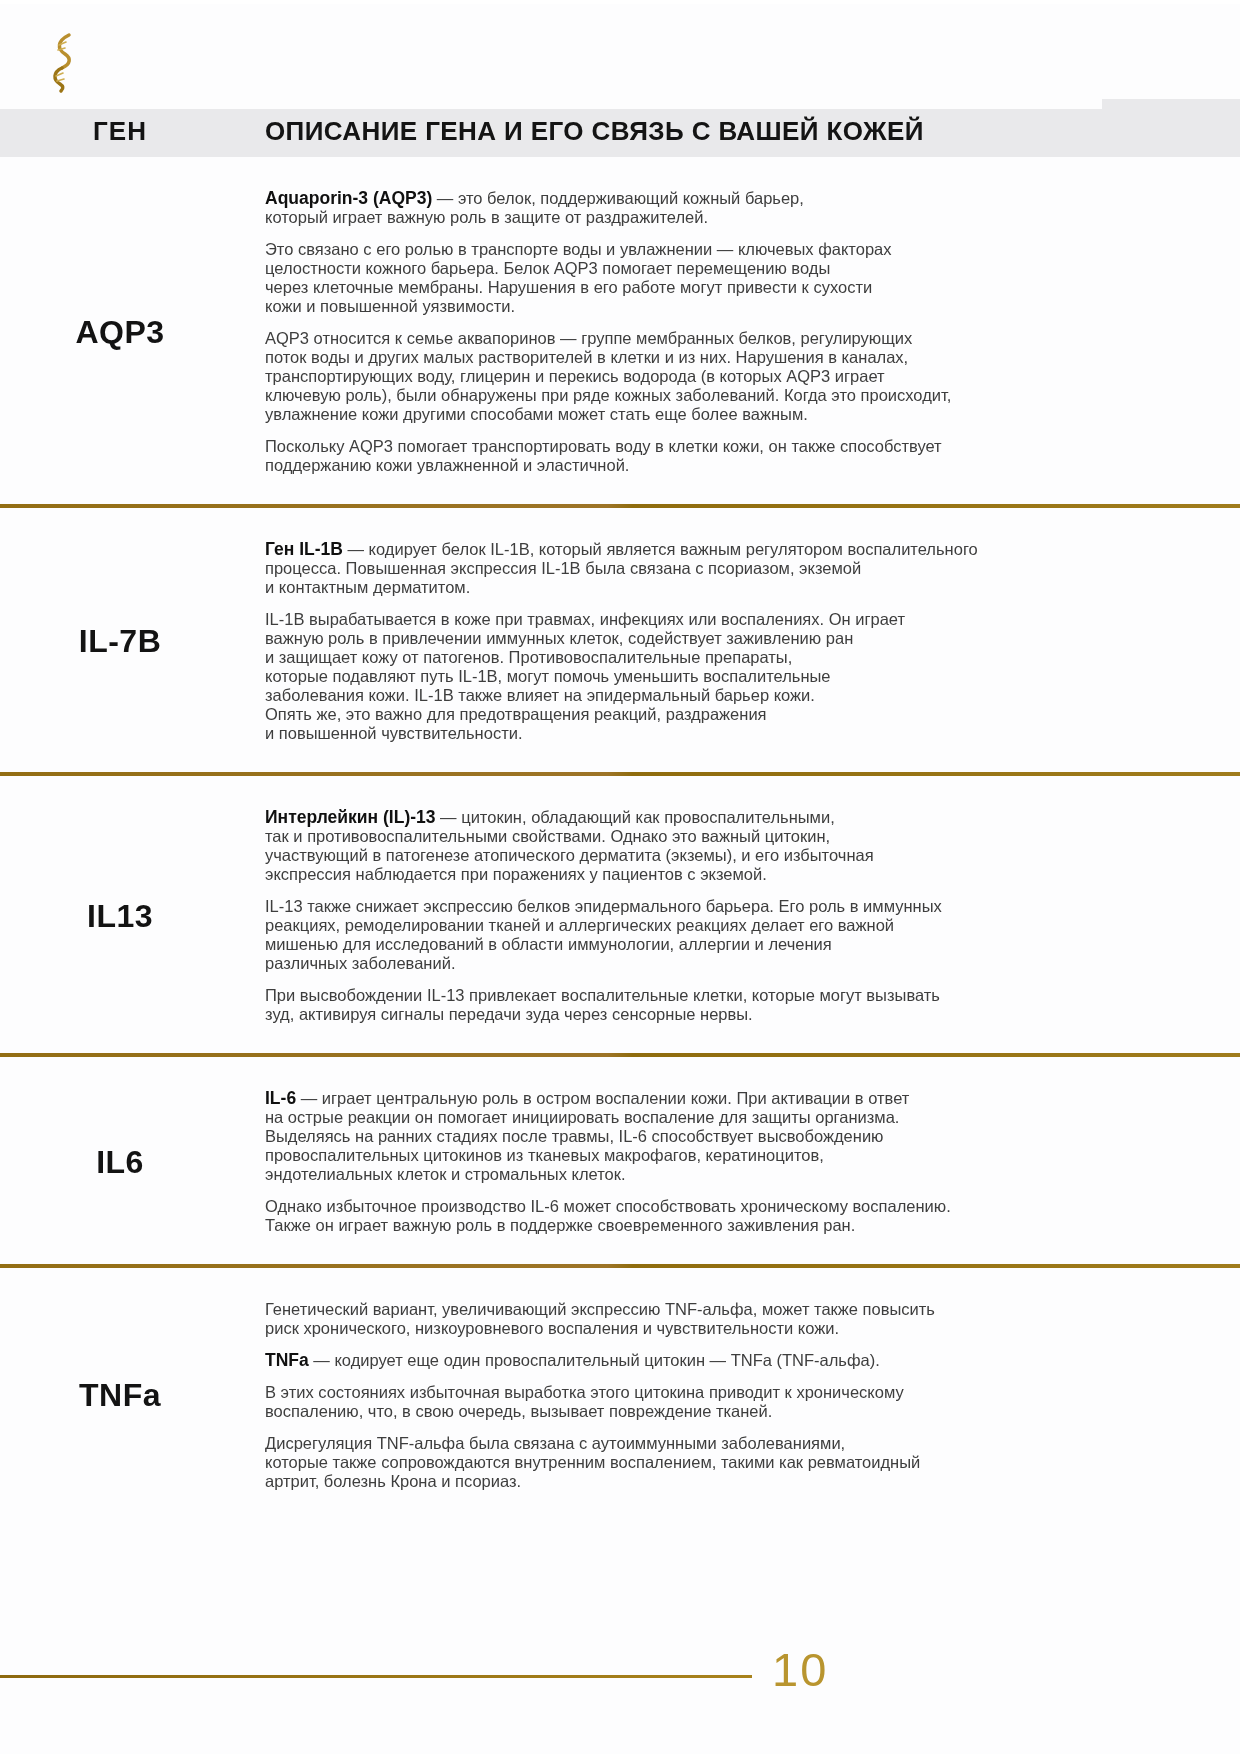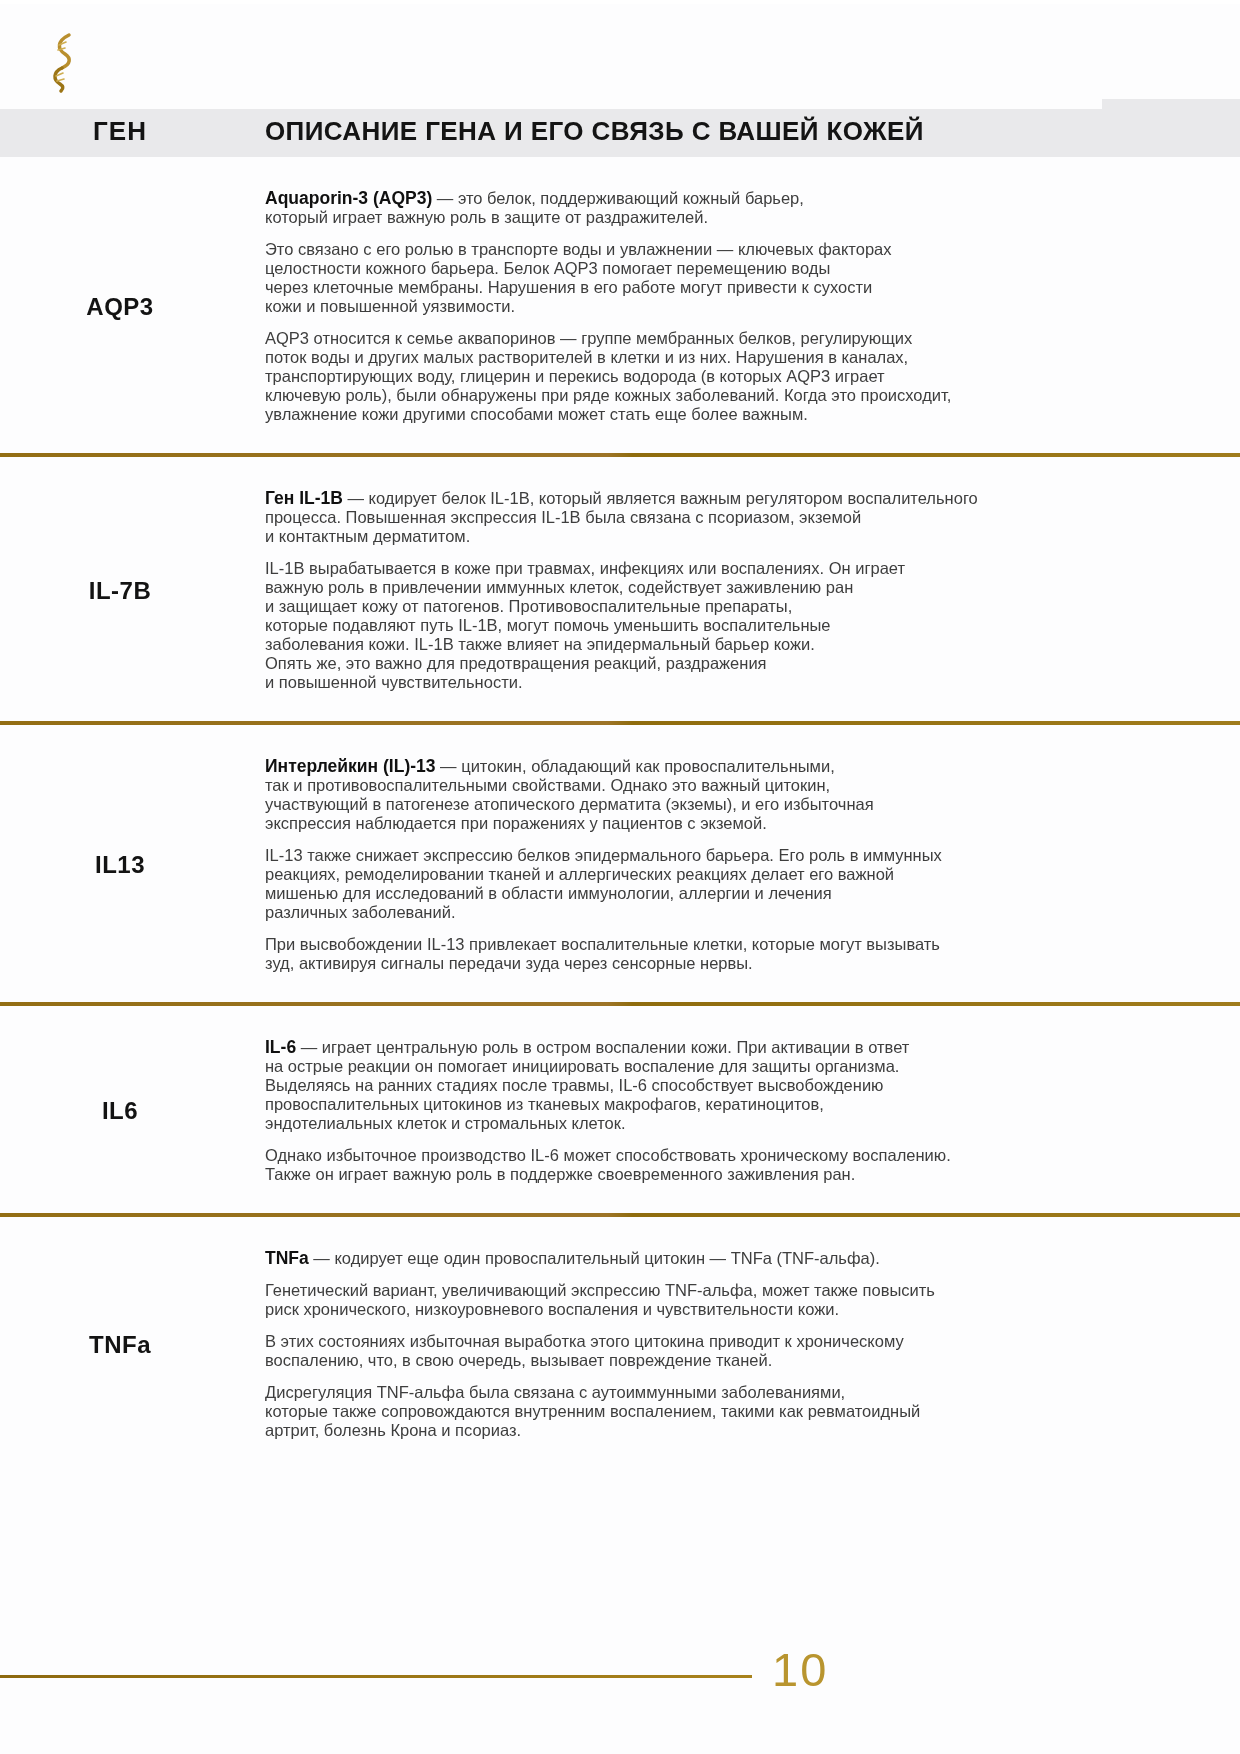--- a/index.html
+++ b/index.html
@@ -21,21 +21,21 @@
     position:absolute;top:112px;left:265px;
     font-weight:bold;font-size:26px;color:#141414;letter-spacing:.4px;
   }
   
   .gene-table{position:absolute;top:153px;left:0;width:1240px;}
   .row{display:flex;padding:30px 0 27px 0;}
   .row.has-rule{border-bottom:4px solid transparent;
     border-image:linear-gradient(90deg,#936e14 0%,#9d7427 49%,#8f6c0e 51%,#a07c1c 100%) 1;}
   .gene-cell{
     flex:0 0 240px;display:flex;align-items:center;justify-content:center;
-    font-size:24px;font-weight:bold;color:#131313;letter-spacing:.5px;
+    font-size:32px;font-weight:bold;color:#131313;letter-spacing:.5px;
   }
   .desc-cell{flex:1;padding:2px 28px 2px 25px;font-size:16.5px;line-height:19px;color:#3e3e3e;}
   .desc-cell p{margin:0 0 13px 0;white-space:pre-line;}
   .desc-cell p:last-child{margin-bottom:0;}
   .lead{font-weight:bold;color:#101010;font-size:17.5px;}
   
   .footer-rule{position:absolute;left:0;top:1671px;width:752px;height:3px;
     background:linear-gradient(90deg,#8d690f,#a8821c);}
   .page-number{position:absolute;left:772px;top:1638px;font-size:47px;font-weight:300;
     color:#b9952f;letter-spacing:2px;}
@@ -67,20 +67,22 @@
 который играет важную роль в защите от раздражителей.</span></p>
         <p><span>Это связано с его ролью в транспорте воды и увлажнении — ключевых факторах
 целостности кожного барьера. Белок AQP3 помогает перемещению воды
 через клеточные мембраны. Нарушения в его работе могут привести к сухости
 кожи и повышенной уязвимости.</span></p>
         <p><span>AQP3 относится к семье аквапоринов — группе мембранных белков, регулирующих
 поток воды и других малых растворителей в клетки и из них. Нарушения в каналах,
 транспортирующих воду, глицерин и перекись водорода (в которых AQP3 играет
 ключевую роль), были обнаружены при ряде кожных заболеваний. Когда это происходит,
 увлажнение кожи другими способами может стать еще более важным.</span></p>
+        <p><span>Поскольку AQP3 помогает транспортировать воду в клетки кожи, он также способствует
+поддержанию кожи увлажненной и эластичной.</span></p>
       </div>
     </div>
 
     <div class="row has-rule">
       <div class="gene-cell">IL-7B</div>
       <div class="desc-cell">
         <p><span class="lead">Ген IL-1B</span><span> — кодирует белок IL-1B, который является важным регулятором воспалительного
 процесса. Повышенная экспрессия IL-1B была связана с псориазом, экземой
 и контактным дерматитом.</span></p>
         <p><span>IL-1B вырабатывается в коже при травмах, инфекциях или воспалениях. Он играет
@@ -118,23 +120,23 @@
 провоспалительных цитокинов из тканевых макрофагов, кератиноцитов,
 эндотелиальных клеток и стромальных клеток.</span></p>
         <p><span>Однако избыточное производство IL-6 может способствовать хроническому воспалению.
 Также он играет важную роль в поддержке своевременного заживления ран.</span></p>
       </div>
     </div>
 
     <div class="row">
       <div class="gene-cell">TNFa</div>
       <div class="desc-cell">
-        <p><span class="lead">TNFa</span><span> — кодирует еще один провоспалительный цитокин — TNFa (TNF-альфа).</span></p>
         <p><span>Генетический вариант, увеличивающий экспрессию TNF-альфа, может также повысить
 риск хронического, низкоуровневого воспаления и чувствительности кожи.</span></p>
+        <p><span class="lead">TNFa</span><span> — кодирует еще один провоспалительный цитокин — TNFa (TNF-альфа).</span></p>
         <p><span>В этих состояниях избыточная выработка этого цитокина приводит к хроническому
 воспалению, что, в свою очередь, вызывает повреждение тканей.</span></p>
         <p><span>Дисрегуляция TNF-альфа была связана с аутоиммунными заболеваниями,
 которые также сопровождаются внутренним воспалением, такими как ревматоидный
 артрит, болезнь Крона и псориаз.</span></p>
       </div>
     </div>
 
   </div>
 

